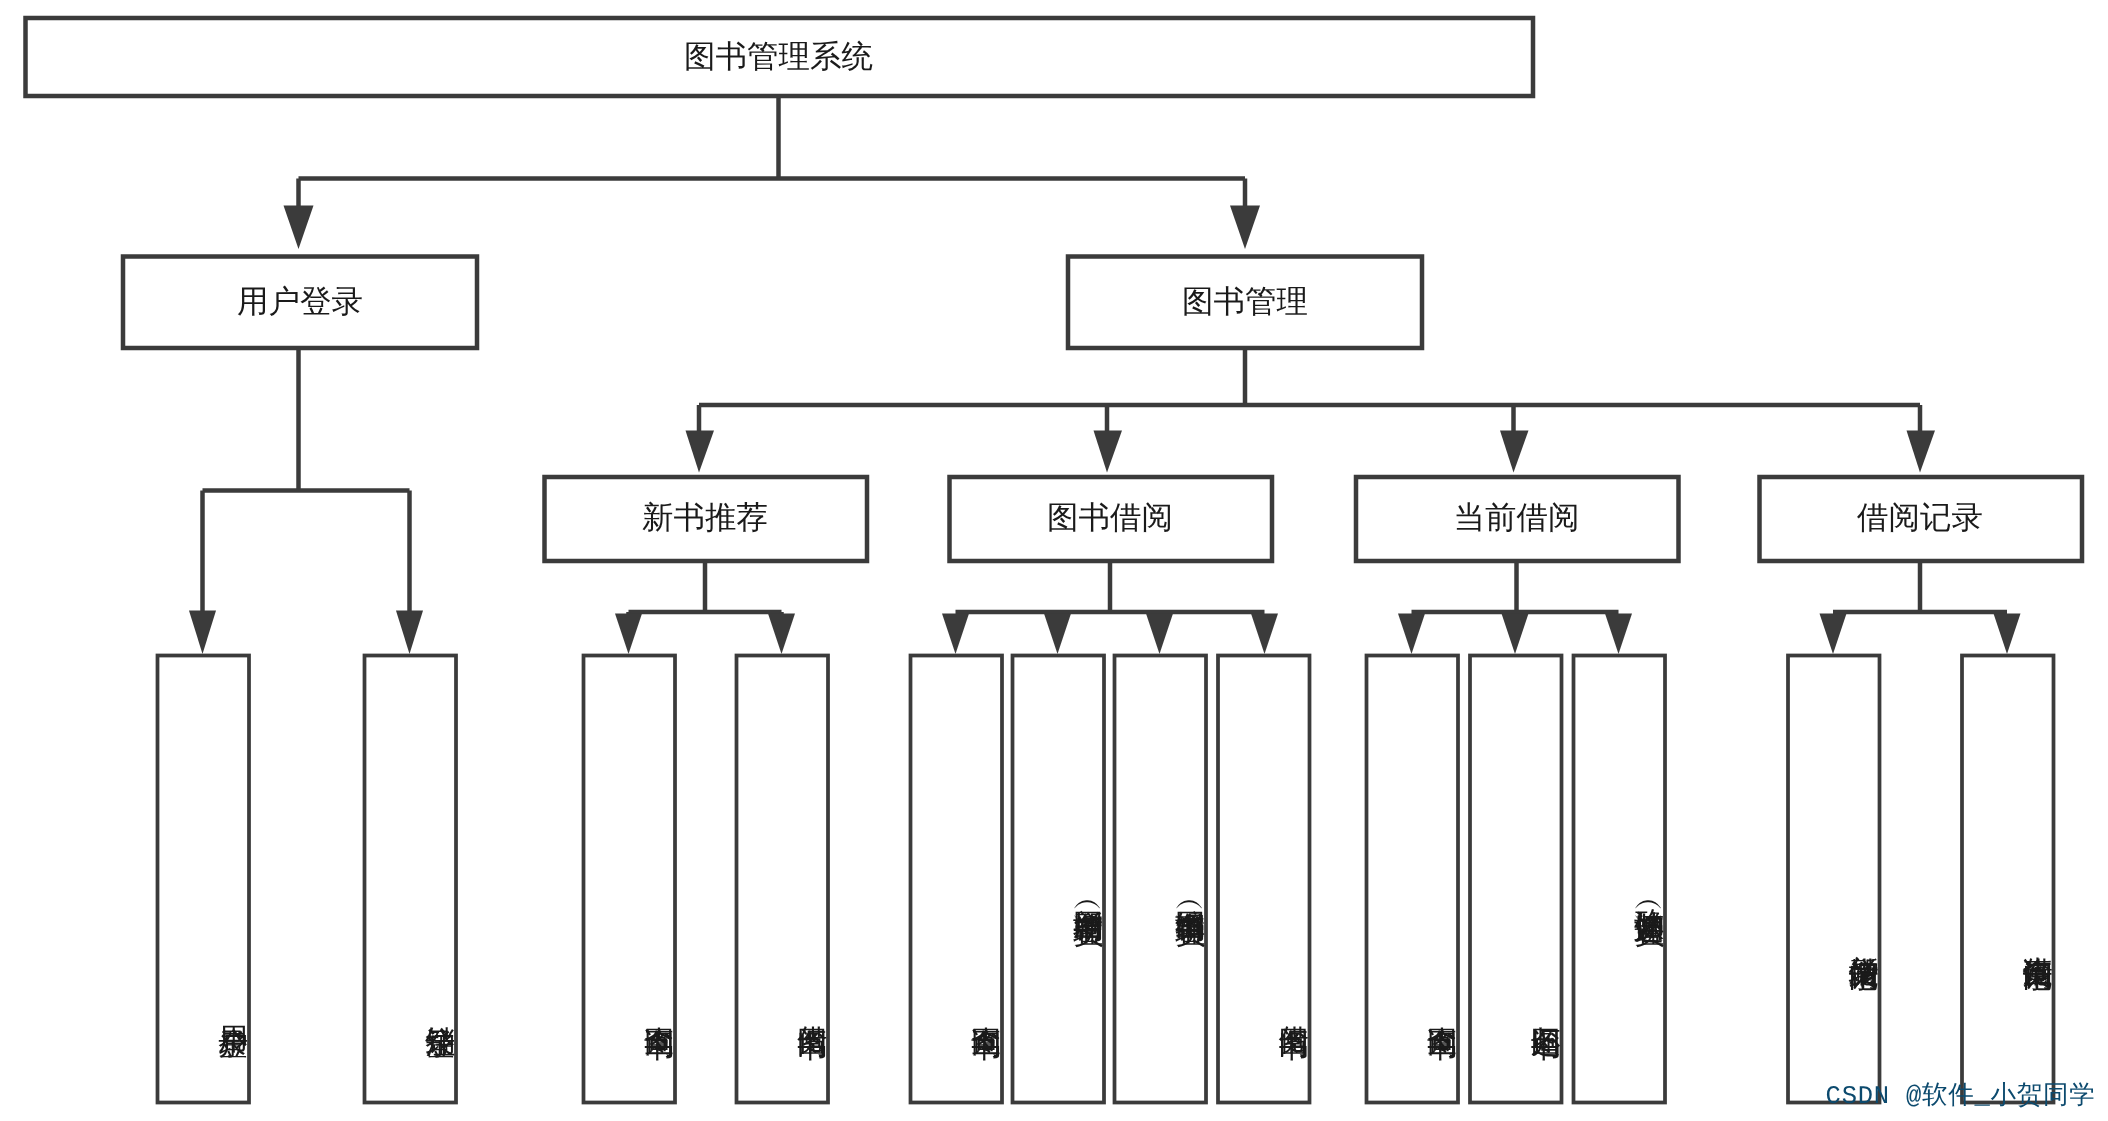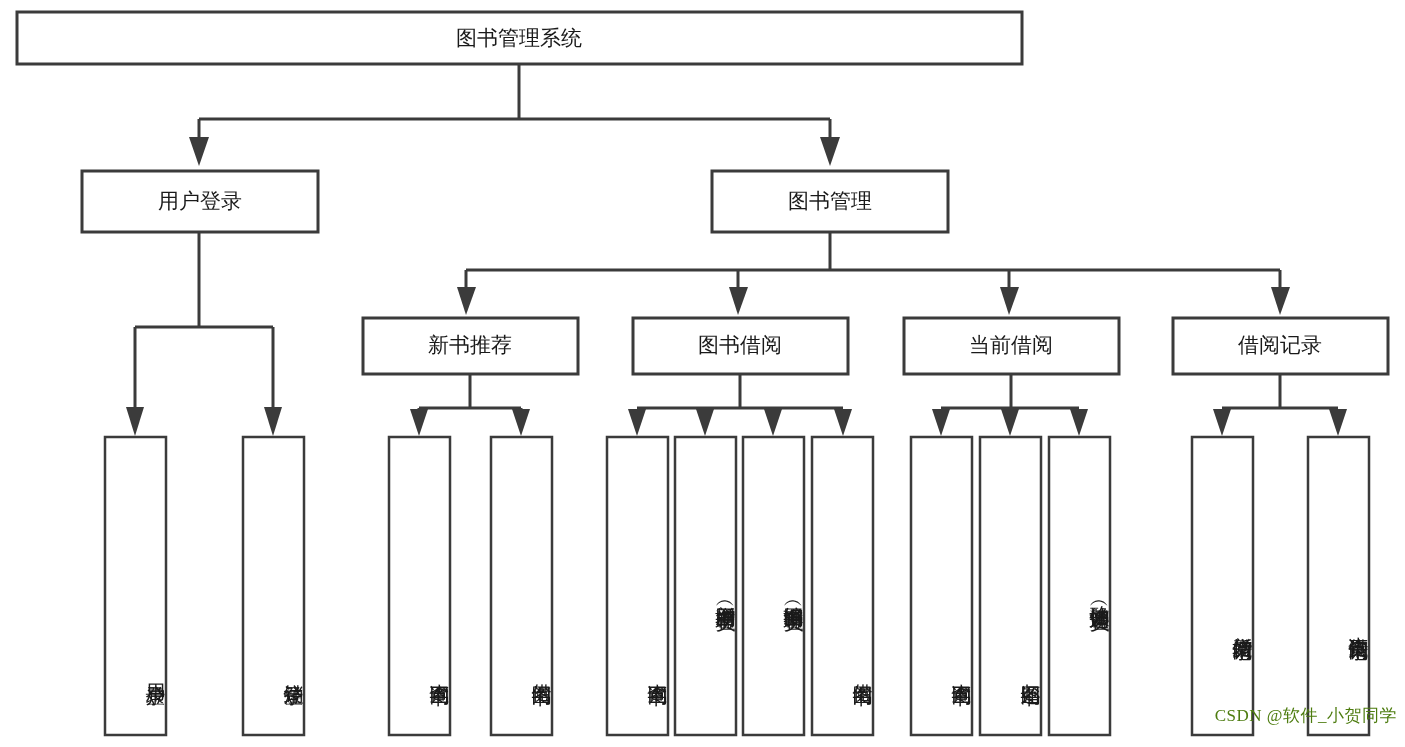--- a/index.html
+++ b/index.html
@@ -68,24 +68,24 @@
     text-align: center;
     white-space: nowrap;
     display: flex;
     align-items: flex-start;
     justify-content: center;
     pointer-events: none;
   }
   .watermark {
     position: absolute;
     right: 8px;
-    bottom: 20px;
-    font-family: Liberation Serif, serif;
+    bottom: 6px;
+    font-family: Liberation Mono, monospace;
     font-size: 17px;
-    color: #4d7c0f;
+    color: #0c4a6e;
     letter-spacing: 0.5px;
     white-space: nowrap;
   }
 </style>
 </head>
 <body>
 
 <div id="diagram-root">
 
   <svg id="tree-svg" viewBox="0 0 1405 747">

